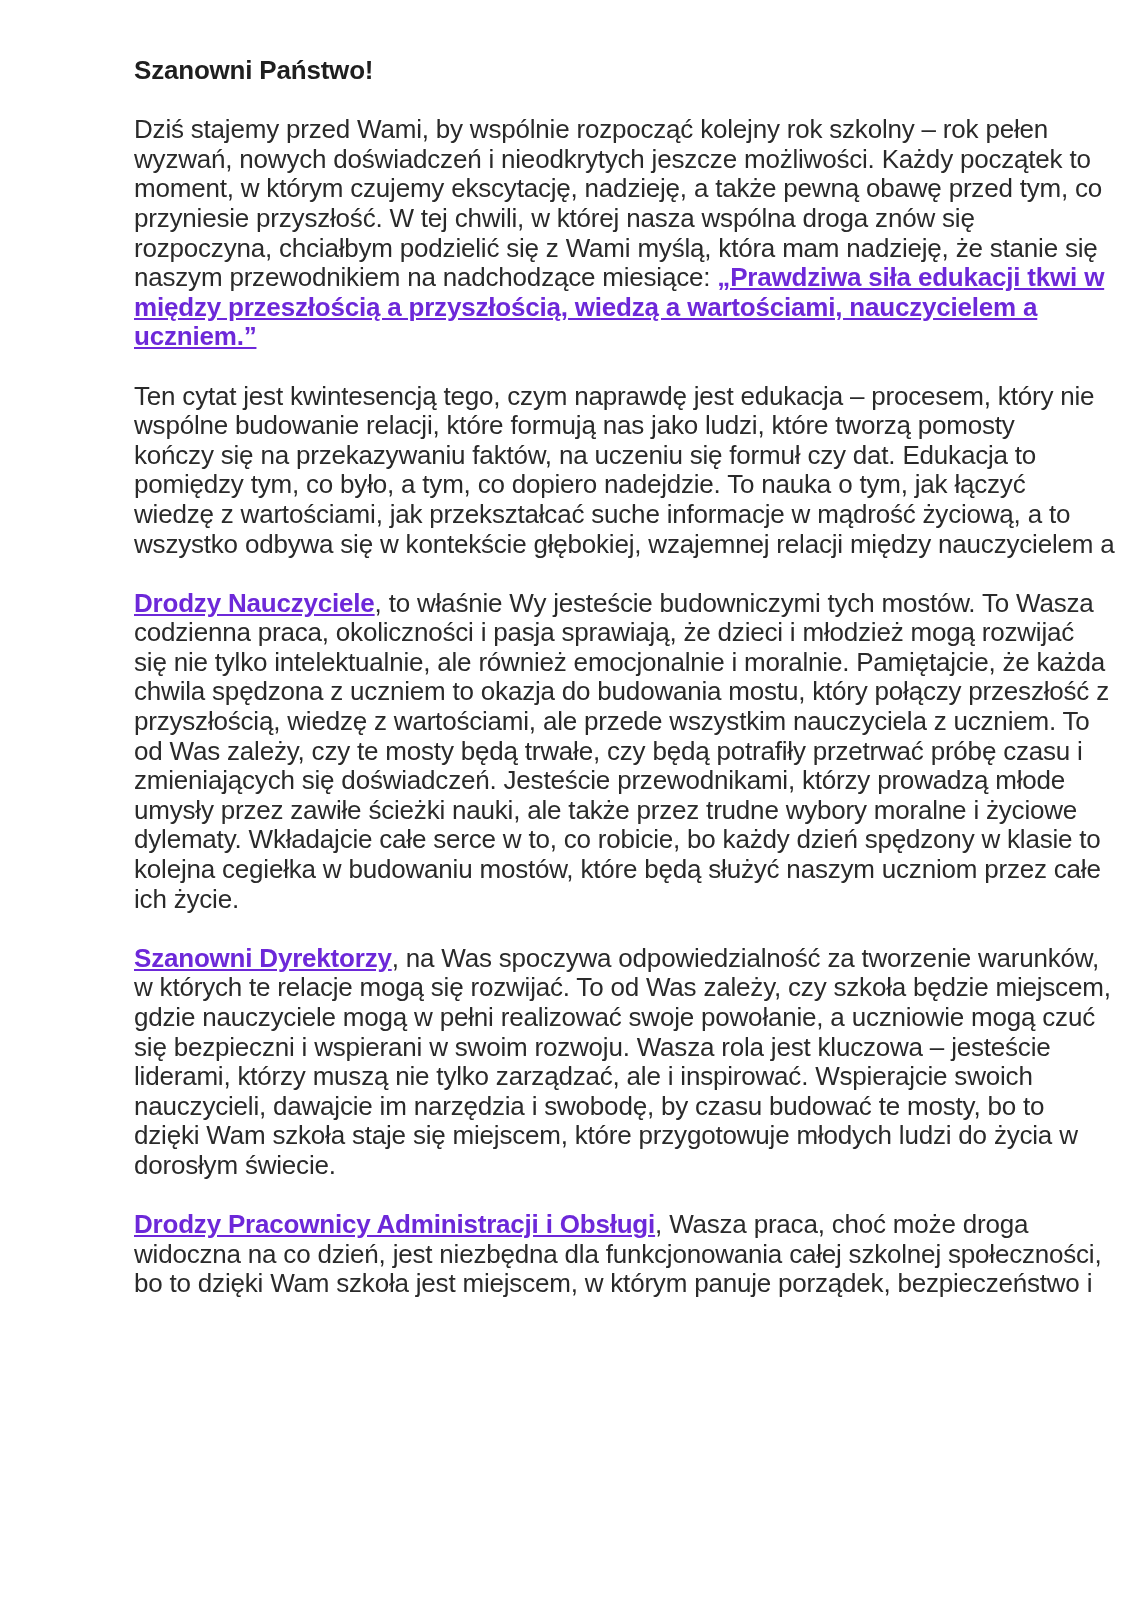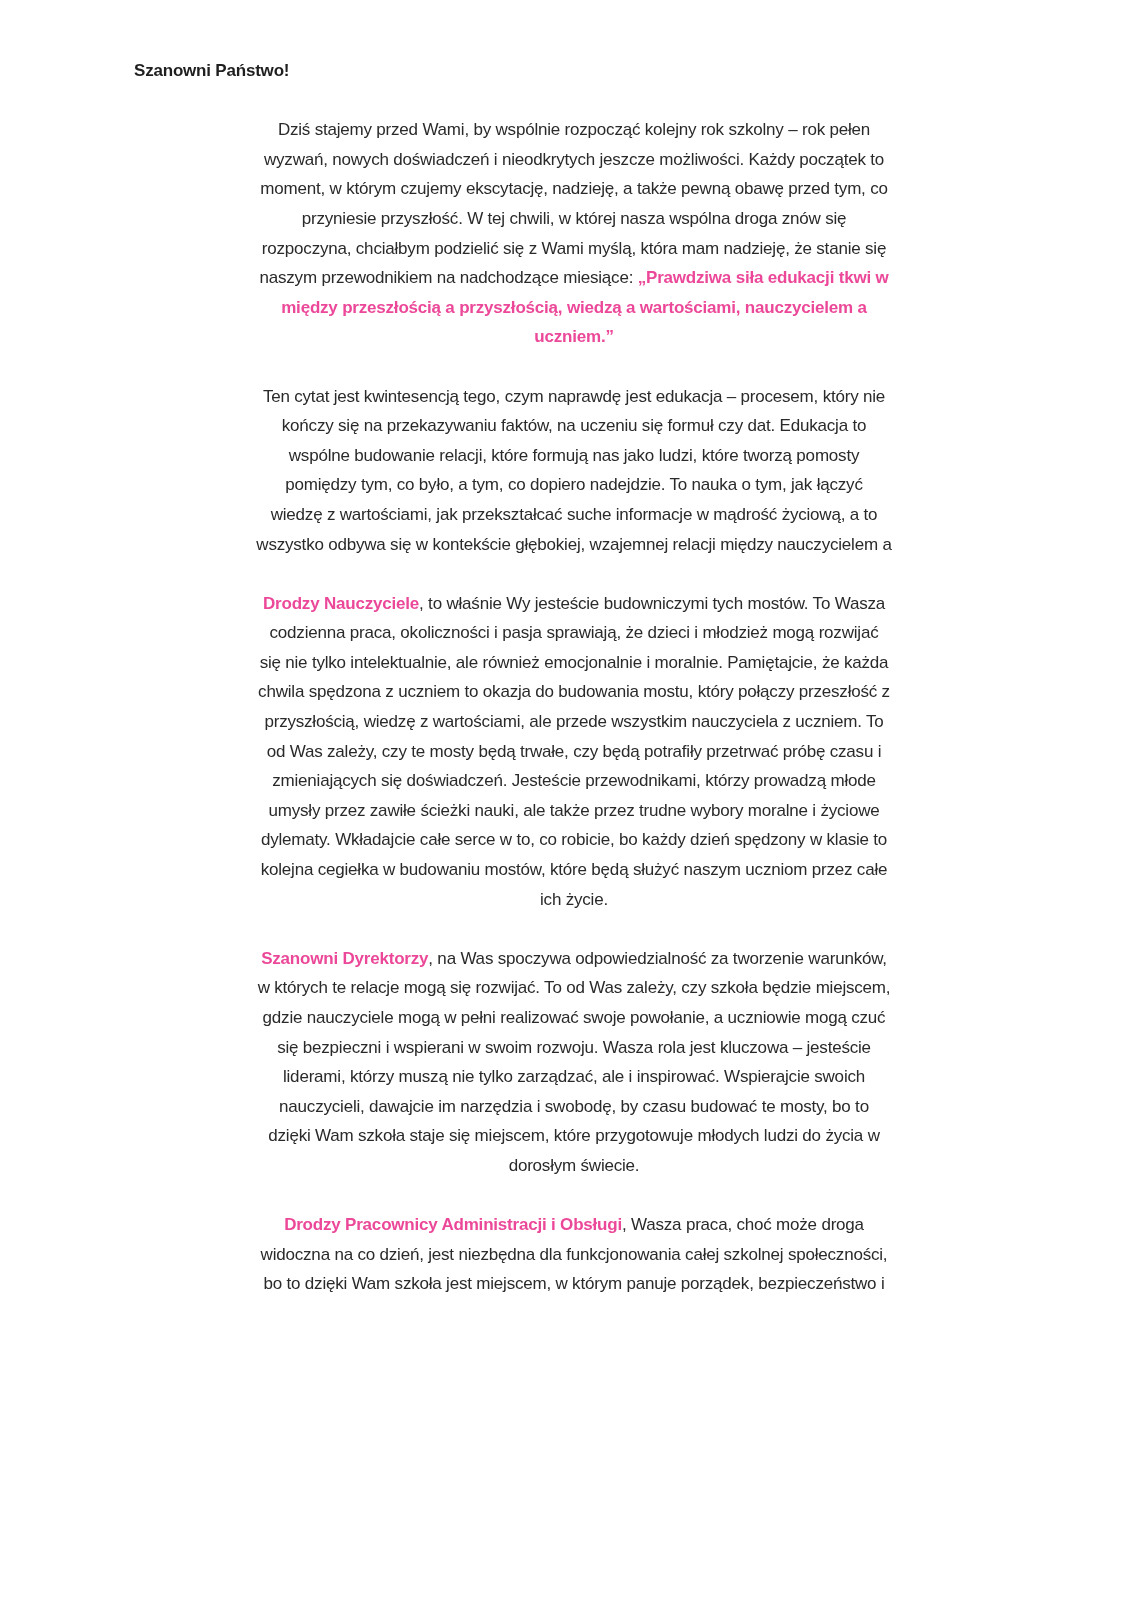--- a/index.html
+++ b/index.html
@@ -12,63 +12,63 @@
     height: 1600px;
     position: relative;
     overflow: hidden;
   }
   .page {
     position: absolute;
     left: 134px;
     top: 56px;
     width: 880px;
     font-family: "Liberation Sans", "DejaVu Sans", sans-serif;
-    font-size: 17px;
+    font-size: 26px;
     line-height: 29.6px;
     color: #2a2a2a;
     letter-spacing: -0.2px;
   }
   .heading {
     font-weight: bold;
     color: #1f1f1f;
     margin: 0;
   }
   .para {
     margin: 29.6px 0 0 0;
-    text-align: center;
   }
   .line {
     display: block;
     white-space: nowrap;
   }
   b, .b {
     font-weight: bold;
-    color: #ec4899;
+    color: #6d28d9;
+    text-decoration: underline;
   }
 </style>
 </head>
 <body>
 
 <div class="page">
   <p class="heading">Szanowni Państwo!</p>
   <div id="paragraphs">
       <p class="para">
         <span class="line"><span>Dziś stajemy przed Wami, by wspólnie rozpocząć kolejny rok szkolny – rok pełen</span></span>
         <span class="line"><span>wyzwań, nowych doświadczeń i nieodkrytych jeszcze możliwości. Każdy początek to</span></span>
         <span class="line"><span>moment, w którym czujemy ekscytację, nadzieję, a także pewną obawę przed tym, co</span></span>
         <span class="line"><span>przyniesie przyszłość. W tej chwili, w której nasza wspólna droga znów się</span></span>
         <span class="line"><span>rozpoczyna, chciałbym podzielić się z Wami myślą, która mam nadzieję, że stanie się</span></span>
         <span class="line"><span>naszym przewodnikiem na nadchodzące miesiące: </span><span class="b">„Prawdziwa siła edukacji tkwi w</span></span>
         <span class="line"><span class="b">między przeszłością a przyszłością, wiedzą a wartościami, nauczycielem a</span></span>
         <span class="line"><span class="b">uczniem.”</span></span>
       </p>
       <p class="para">
         <span class="line"><span>Ten cytat jest kwintesencją tego, czym naprawdę jest edukacja – procesem, który nie</span></span>
+        <span class="line"><span>wspólne budowanie relacji, które formują nas jako ludzi, które tworzą pomosty</span></span>
         <span class="line"><span>kończy się na przekazywaniu faktów, na uczeniu się formuł czy dat. Edukacja to</span></span>
-        <span class="line"><span>wspólne budowanie relacji, które formują nas jako ludzi, które tworzą pomosty</span></span>
         <span class="line"><span>pomiędzy tym, co było, a tym, co dopiero nadejdzie. To nauka o tym, jak łączyć</span></span>
         <span class="line"><span>wiedzę z wartościami, jak przekształcać suche informacje w mądrość życiową, a to</span></span>
         <span class="line"><span>wszystko odbywa się w kontekście głębokiej, wzajemnej relacji między nauczycielem a</span></span>
       </p>
       <p class="para">
         <span class="line"><span class="b">Drodzy Nauczyciele</span><span>, to właśnie Wy jesteście budowniczymi tych mostów. To Wasza</span></span>
         <span class="line"><span>codzienna praca, okoliczności i pasja sprawiają, że dzieci i młodzież mogą rozwijać</span></span>
         <span class="line"><span>się nie tylko intelektualnie, ale również emocjonalnie i moralnie. Pamiętajcie, że każda</span></span>
         <span class="line"><span>chwila spędzona z uczniem to okazja do budowania mostu, który połączy przeszłość z</span></span>
         <span class="line"><span>przyszłością, wiedzę z wartościami, ale przede wszystkim nauczyciela z uczniem. To</span></span>

